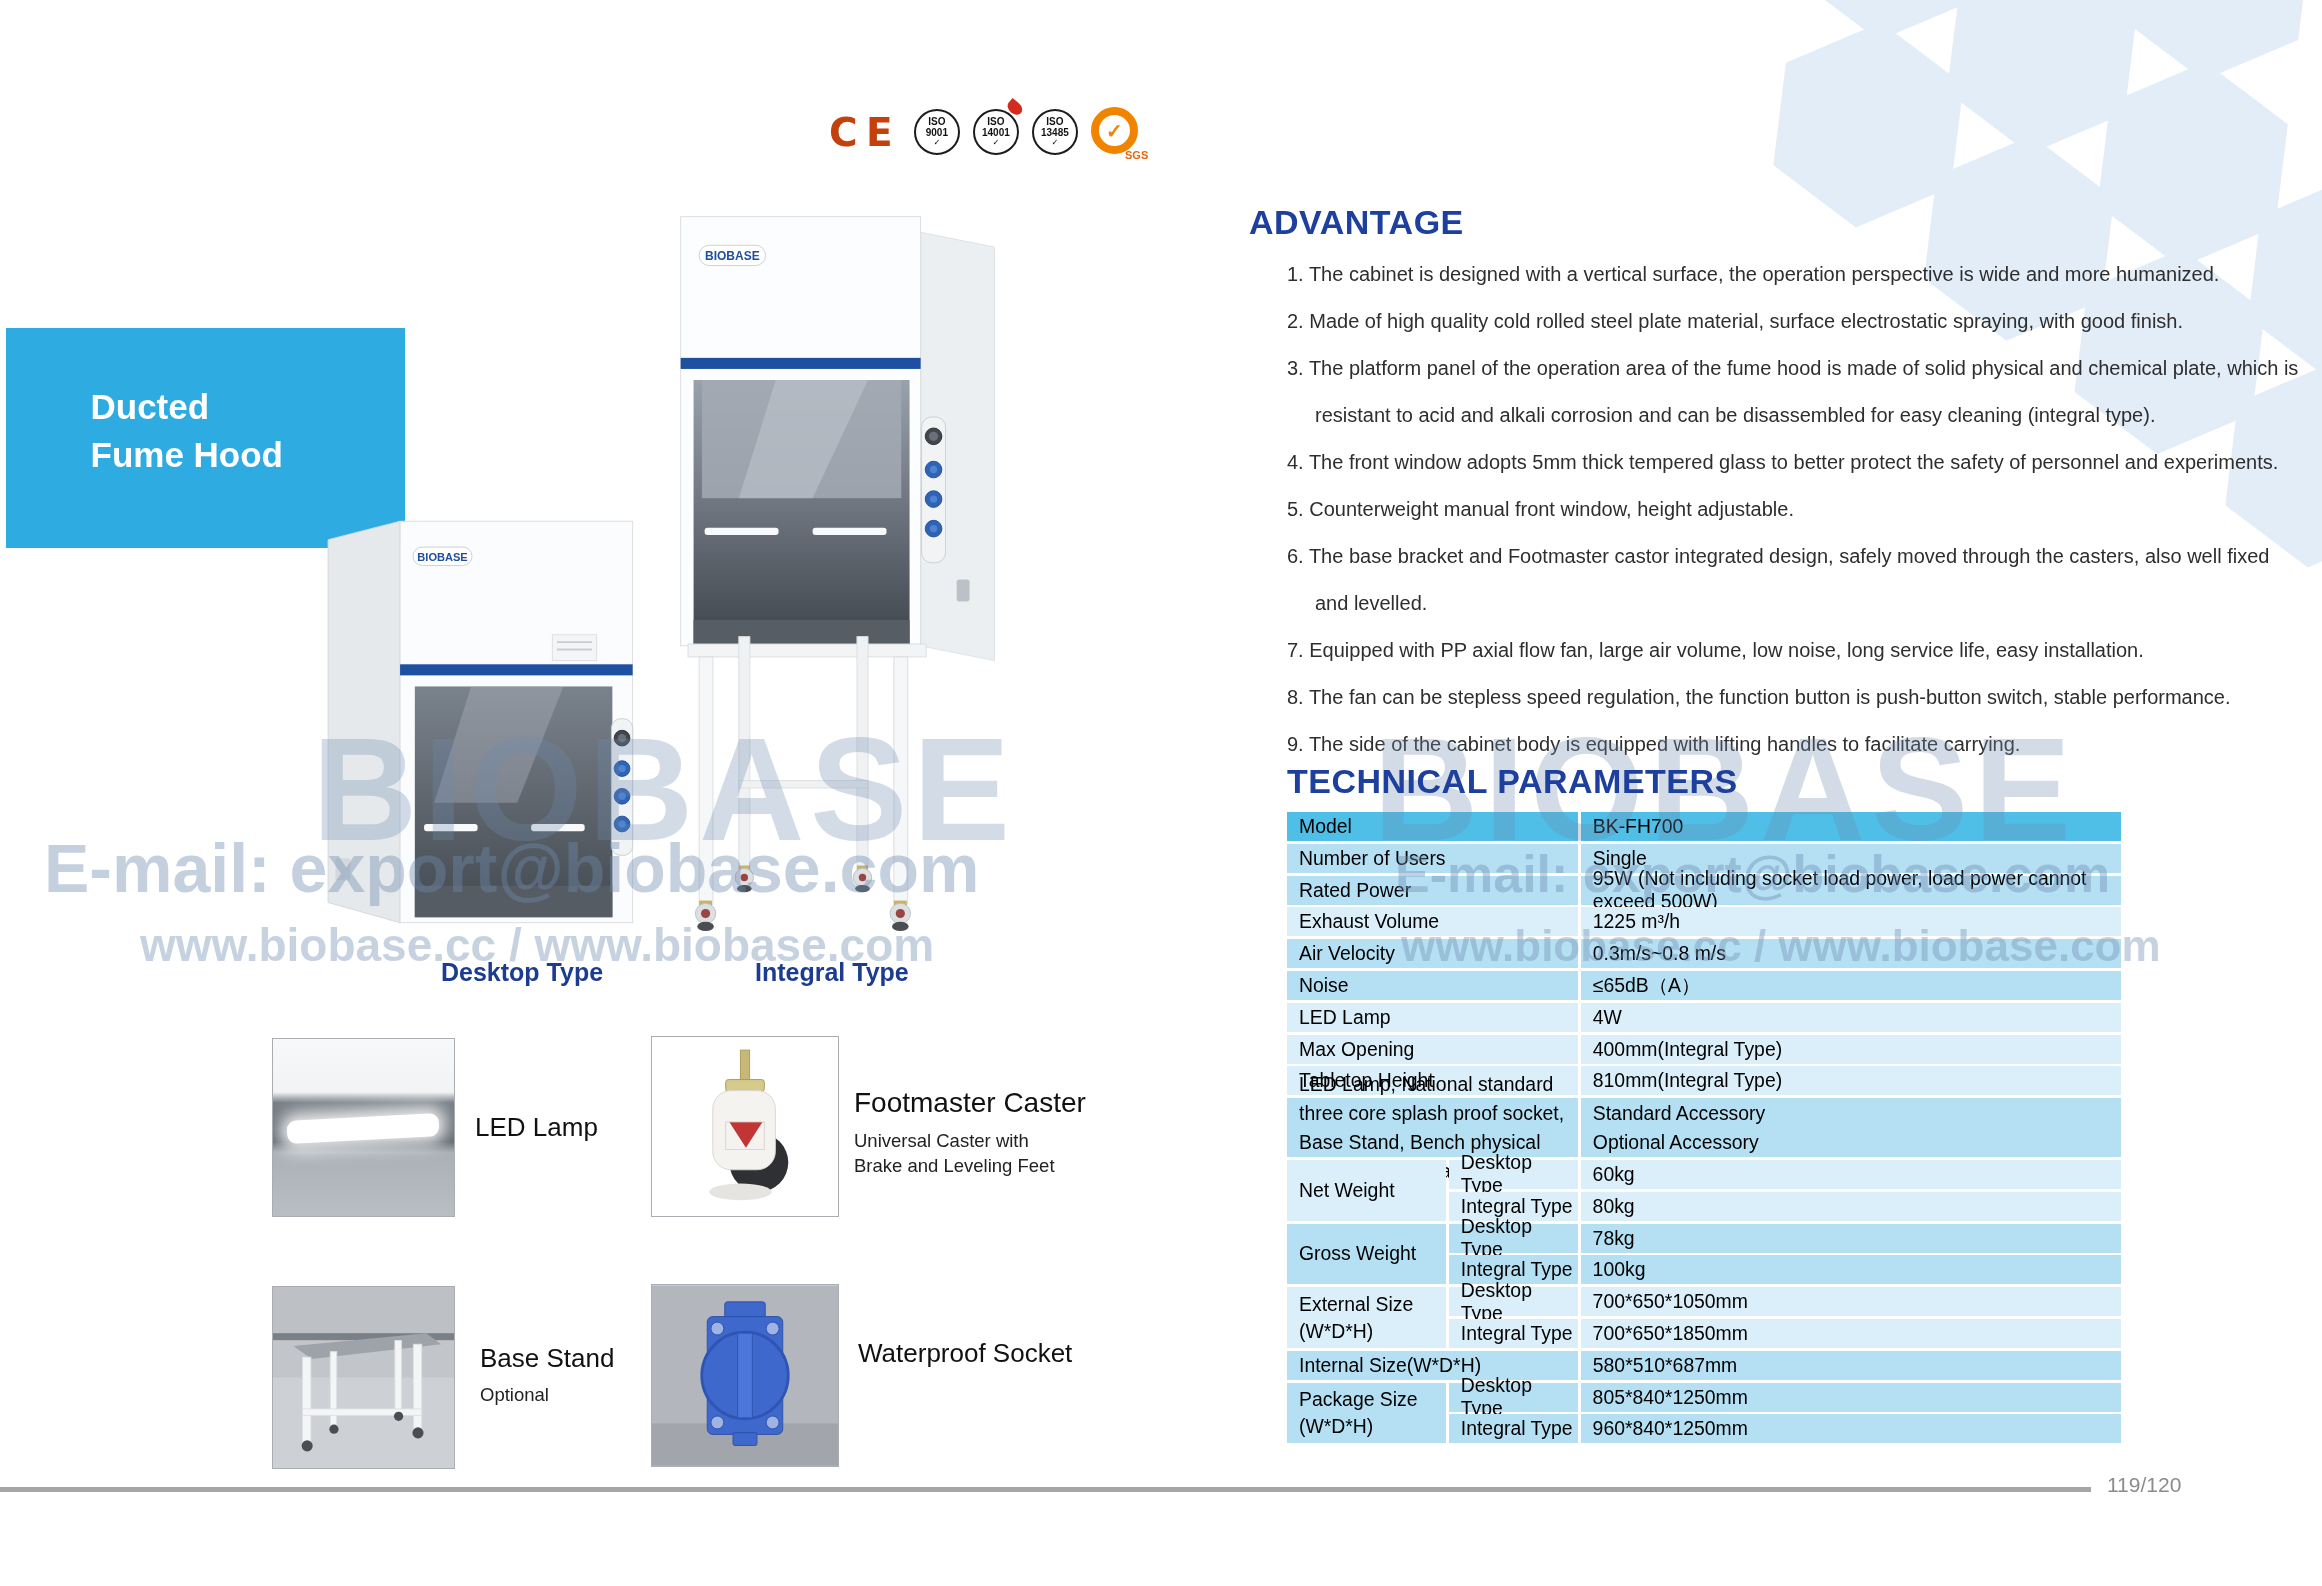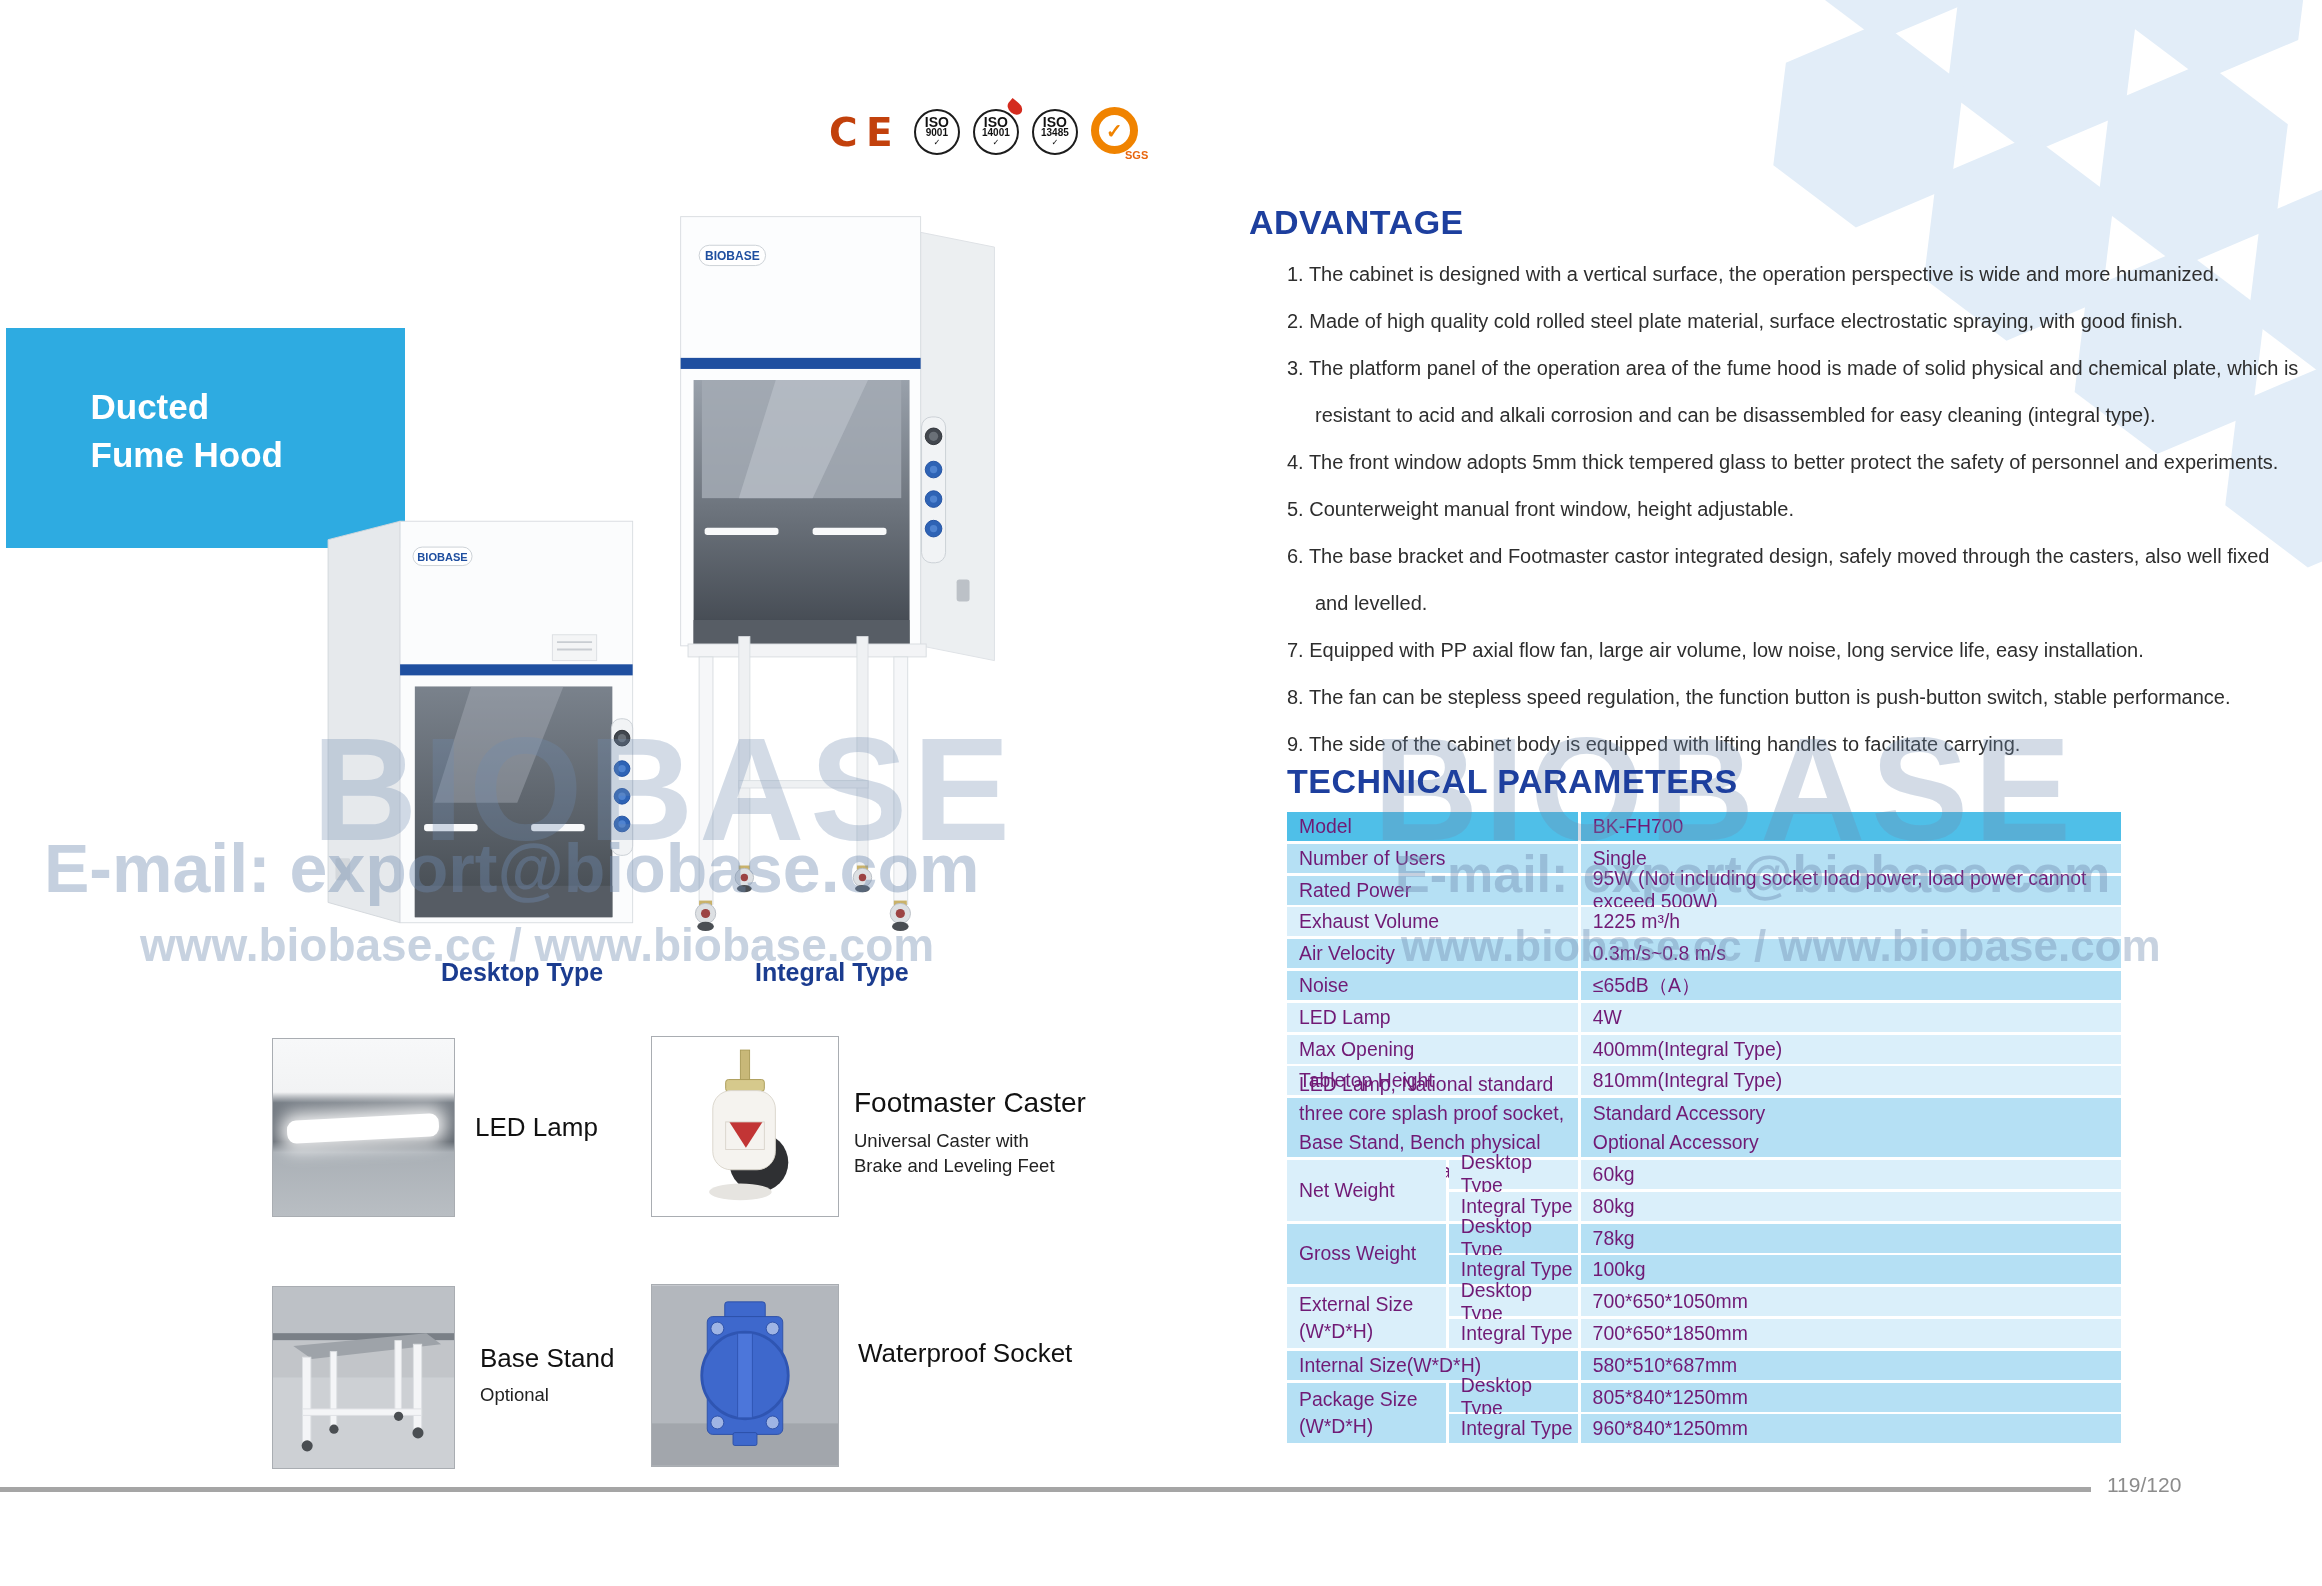--- a/index.html
+++ b/index.html
@@ -9,39 +9,39 @@
   
   .sec-title{font-size:34px;font-weight:bold;color:#1d3f9e;letter-spacing:0.5px;z-index:4;}
   
   .banner{left:5.5px;top:328px;width:399px;height:220px;background:#2EABE1;z-index:1;}
   .banner-text{position:absolute;left:85px;top:55px;color:#fff;font-size:35px;font-weight:bold;line-height:48px;}
   
   .certs{left:829px;top:107px;display:flex;align-items:center;gap:13px;z-index:2;}
   .ce{font-size:39px;font-weight:900;letter-spacing:8.3px;color:#c2410c;font-family:"DejaVu Sans",sans-serif;}
   .badge{position:relative;width:42px;height:42px;border:2.8px solid #1c1c1c;border-radius:50%;
          display:flex;flex-direction:column;align-items:center;justify-content:center;background:#fff;}
-  .badge .b1{font-size:14px;font-weight:bold;line-height:8.3px;color:#111;}
+  .badge .b1{font-size:10px;font-weight:bold;line-height:8.3px;color:#111;}
   .badge .b2{font-size:10px;font-weight:bold;line-height:11px;color:#111;}
   .badge .chk{font-size:8.3px;line-height:8.3px;color:#111;}
   .flame{position:absolute;right:-3.7px;top:-11px;width:12px;height:15.7px;background:#D42B1E;
          border-radius:60% 60% 60% 0;transform:rotate(130deg);}
   .sgs-wrap{position:relative;width:50px;height:50px;}
   .sgs-ring{width:31px;height:31px;border:8.3px solid #F08300;border-radius:50%;display:flex;align-items:center;justify-content:center;}
   .sgs-ring span{color:#F08300;font-weight:bold;font-size:20px;line-height:20px;}
   .sgs-label{position:absolute;right:-7.4px;bottom:-3.7px;font-size:11px;font-weight:bold;color:#E8650D;}
   
   .adv-list{left:1287px;top:251px;width:1034px;font-size:20px;color:#2e2e2e;line-height:47px;z-index:2;}
   .adv-item{white-space:pre;padding-left:28px;text-indent:-28px;}
   
   .wm{position:absolute;font-weight:bold;color:#6f8bb0;pointer-events:none;white-space:nowrap;z-index:3;}
   .wm-big{font-size:146px;letter-spacing:5.5px;opacity:.30;}
   .wm-mail{opacity:.40;}
   .wm-web{opacity:.38;}
   
-  .tech-table{left:1287px;top:812px;width:834px;z-index:2;font-size:19.4px;color:#701a75;}
+  .tech-table{left:1287px;top:812px;width:834px;z-index:2;font-size:19.4px;color:#000000;}
   .trow{display:grid;grid-template-columns:291px 1fr;gap:2.8px;margin-bottom:2.8px;}
   .trow-split{display:grid;grid-template-columns:159px 129px 1fr;grid-template-rows:29px 29px;gap:2.8px;margin-bottom:2.8px;}
   .cell{display:flex;align-items:center;padding-left:12px;height:29px;}
   .cell-tall{height:59px;white-space:pre-line;line-height:29px;display:flex;align-items:center;padding-left:12px;}
   .cell-span{grid-row:1/3;height:auto;white-space:pre-line;line-height:27px;}
   .sh{background:#4FBFE8;}
   .sa{background:#B5E0F4;}
   .sb{background:#DAEFFA;}
   
   .ptype{font-size:25px;font-weight:bold;color:#1b3c8f;z-index:2;}

